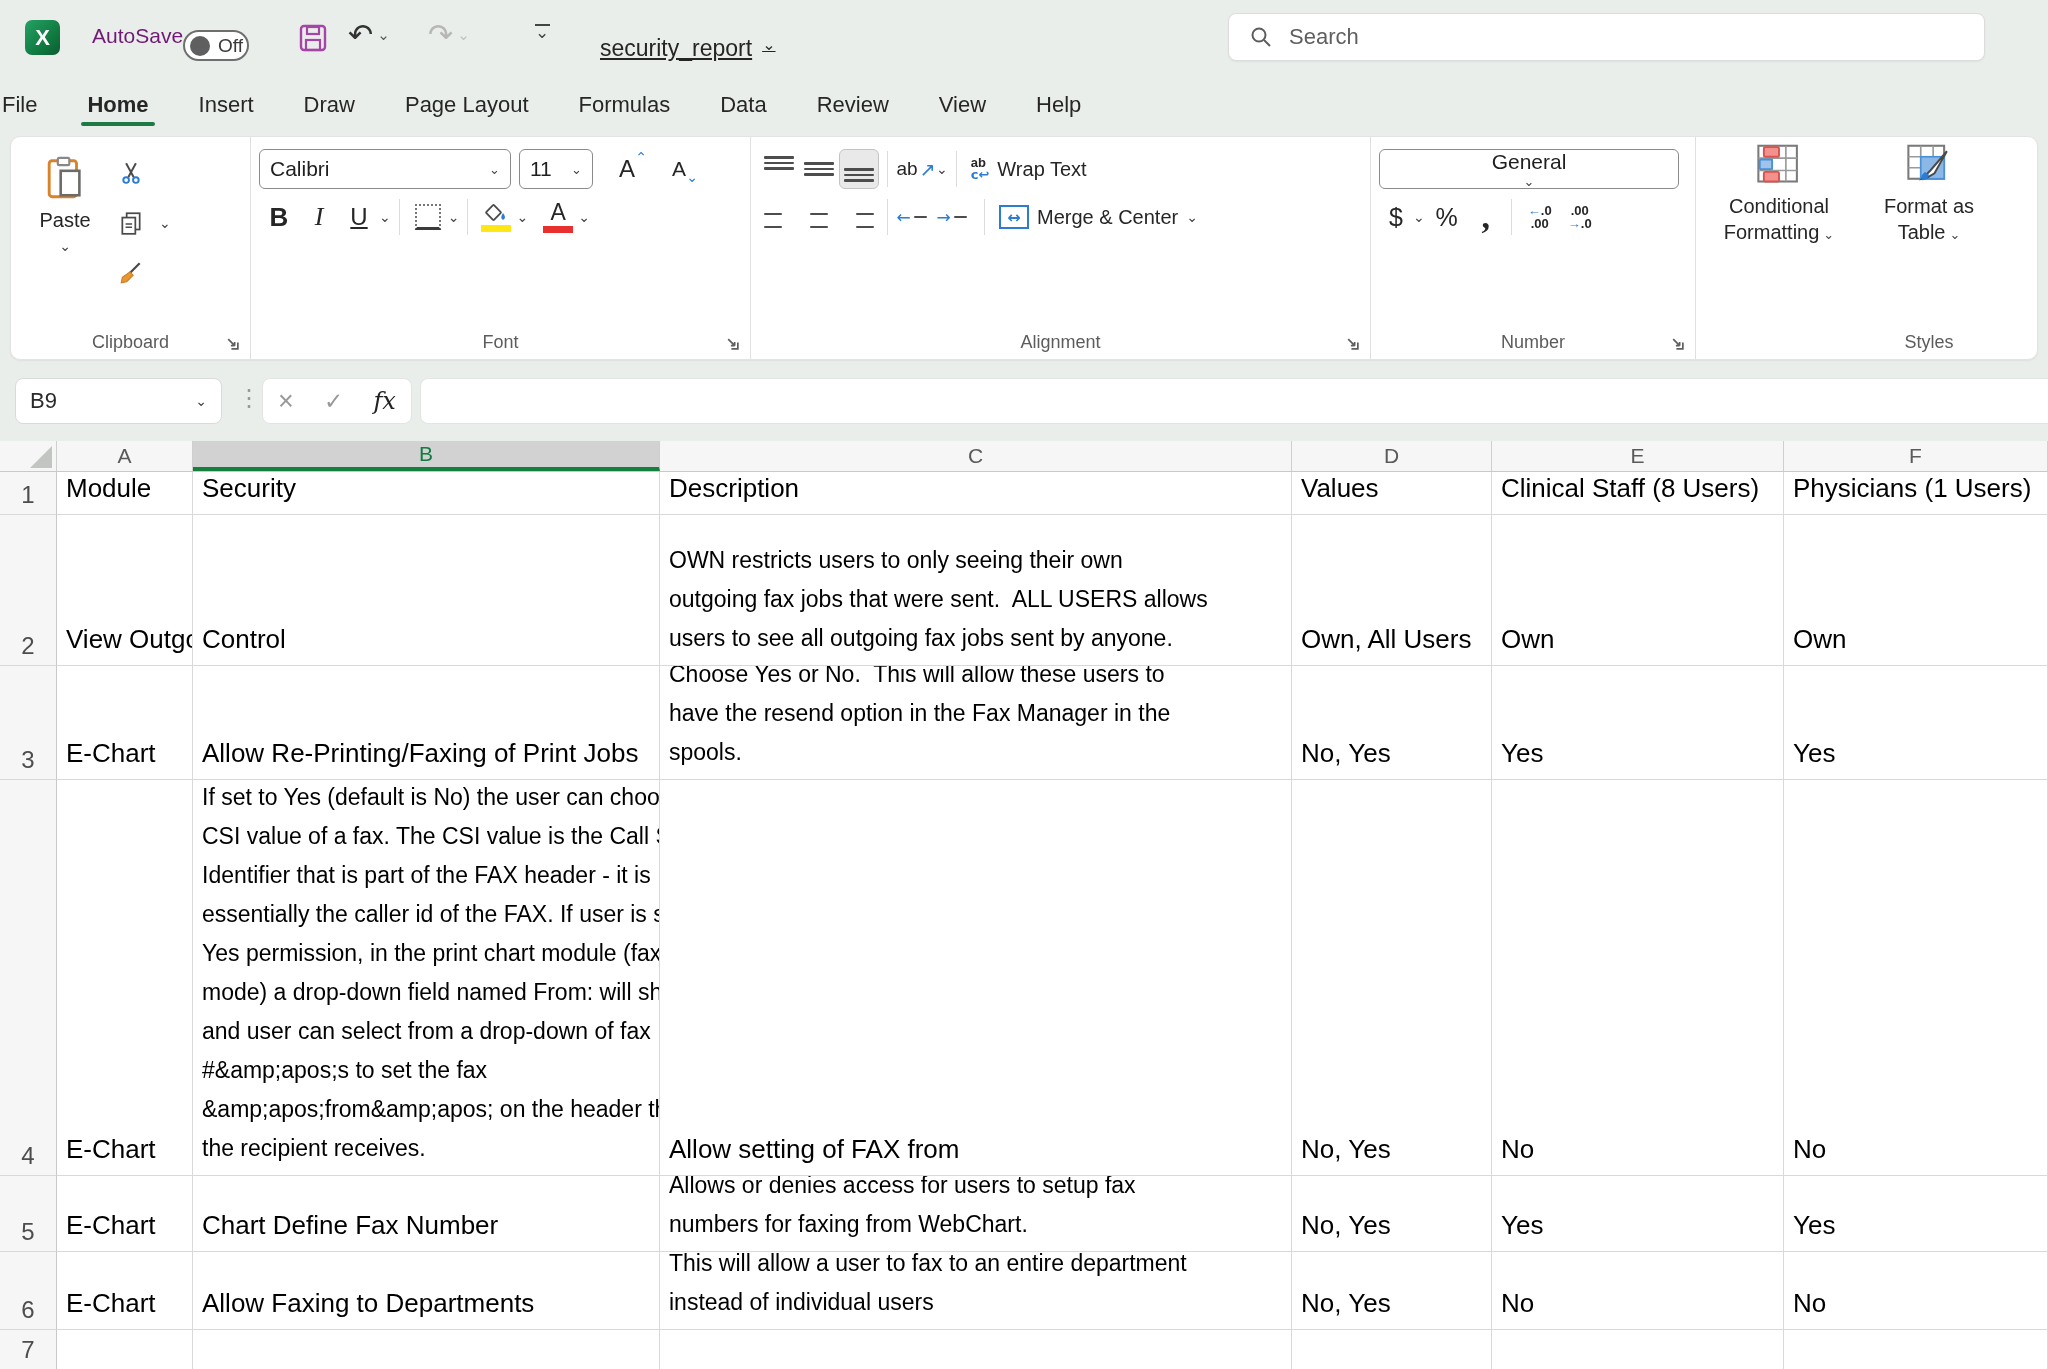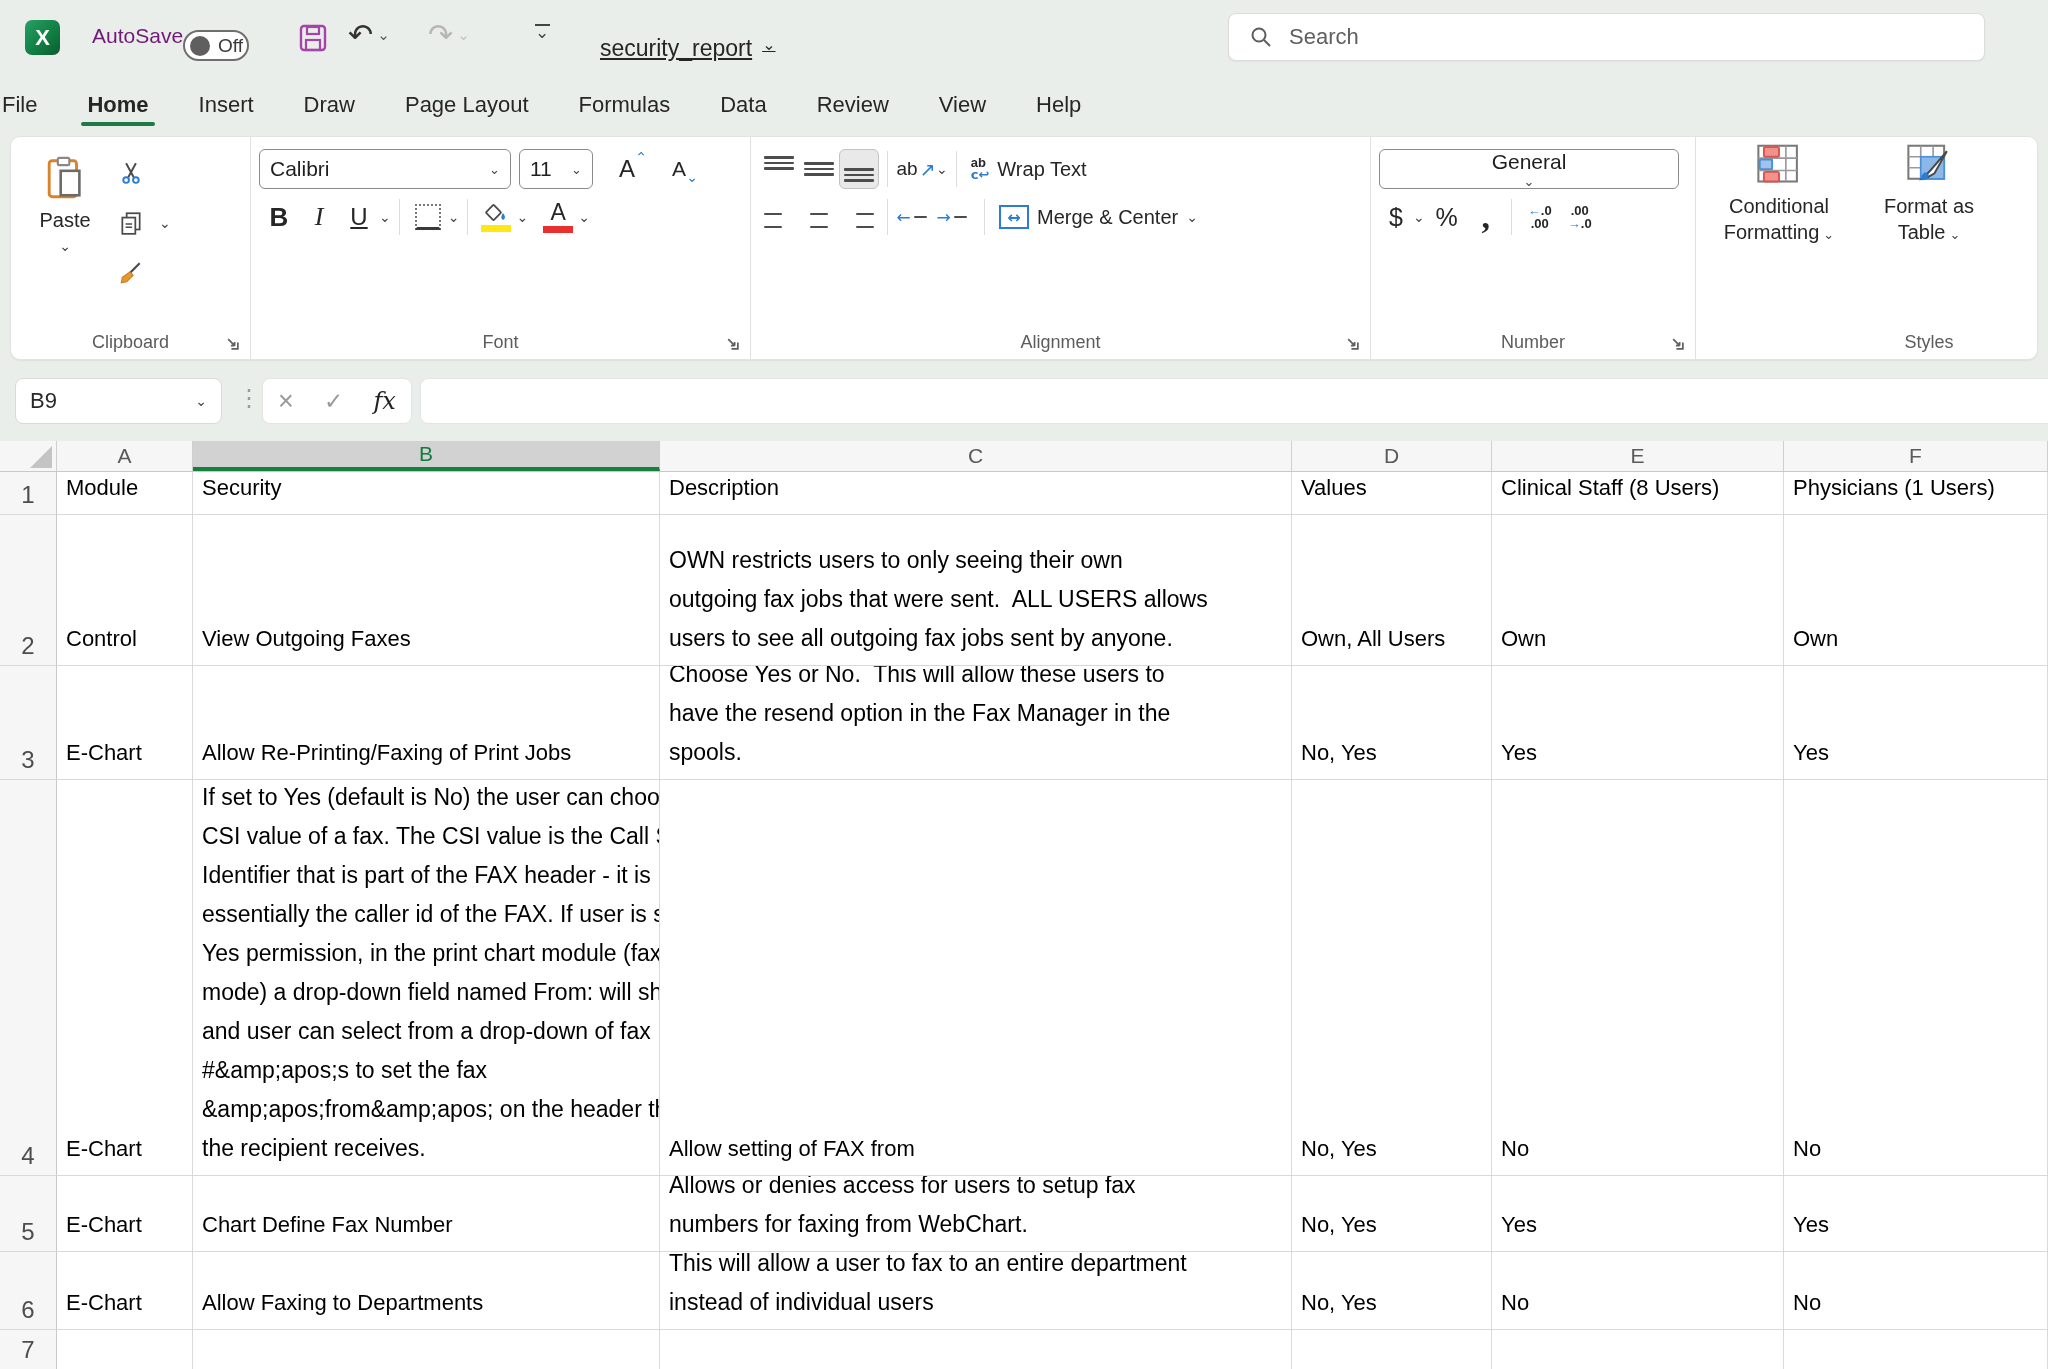--- a/index.html
+++ b/index.html
@@ -112,21 +112,21 @@
   .finput { position:absolute; left:420px; top:8px; right:0; height:46px; background:#fff; border:1px solid #e4e4e4; border-right:none; border-radius:8px 0 0 8px; font-size:22px; color:#222; padding-left:12px; display:flex; align-items:center; }
   
   .grid { position:absolute; left:0; top:441px; width:100%; bottom:0; background:#fff; display:flex; flex-direction:column; }
   .grow { display:grid; grid-template-columns:57px 136px 467px 632px 200px 292px 1fr; }
   .ghead { height:31px; background:#f5f6f5; border-bottom:1px solid #c9c9c9; }
   .ghead .h { display:flex; align-items:center; justify-content:center; font-size:21px; color:#5a5a5a; border-right:1px solid #cfcfcf; }
   .ghead .h.sel { background:#d2d2d2; color:#107c41; border-bottom:4px solid #15803d; }
   .corner { position:relative; background:#f5f6f5; border-right:1px solid #cfcfcf; }
   .corner::after { content:""; position:absolute; right:4px; bottom:3px; border-left:22px solid transparent; border-bottom:22px solid #c2c5c2; }
   .gut { display:flex; align-items:flex-end; justify-content:center; padding-bottom:5px; background:#f5f6f5; border-right:1px solid #c9c9c9; border-bottom:1px solid #d9d9d9; font-size:24px; color:#4d4d4d; }
-  .cell { display:flex; align-items:flex-end; padding:0 0 7px 9px; border-right:1px solid #d9d9d9; border-bottom:1px solid #d9d9d9; font-size:22px; line-height:38px; color:#000; white-space:nowrap; overflow:hidden; background:#fff; }
+  .cell { display:flex; align-items:flex-end; padding:0 0 7px 9px; border-right:1px solid #d9d9d9; border-bottom:1px solid #d9d9d9; font-size:26px; line-height:38px; color:#000; white-space:nowrap; overflow:hidden; background:#fff; }
   .cell.desc { white-space:pre; font-size:23px; line-height:39px; }
   .r1 { height:43px; } .r2 { height:151px; } .r3 { height:114px; } .r4 { height:396px; } .r5 { height:76px; } .r6 { height:78px; } .r7 { flex:1; }
   .r7 .cell, .r7 .gut { border-bottom:none; }
   svg { display:block; }
 </style>
 </head>
 <body>
 
 <div class="screen">
 
@@ -500,22 +500,22 @@
       <div class="cell">Module</div>
       <div class="cell">Security</div>
       <div class="cell">Description</div>
       <div class="cell">Values</div>
       <div class="cell">Clinical Staff (8 Users)</div>
       <div class="cell">Physicians (1 Users)</div>
     </div>
 
     <div class="grow r2">
       <div class="gut">2</div>
+      <div class="cell">View Outgoing Faxes</div>
       <div class="cell">Control</div>
-      <div class="cell">View Outgoing Faxes</div>
       <div class="cell desc">OWN restricts users to only seeing their own
 outgoing fax jobs that were sent.  ALL USERS allows
 users to see all outgoing fax jobs sent by anyone.</div>
       <div class="cell">Own, All Users</div>
       <div class="cell">Own</div>
       <div class="cell">Own</div>
     </div>
 
     <div class="grow r3">
       <div class="gut">3</div>

